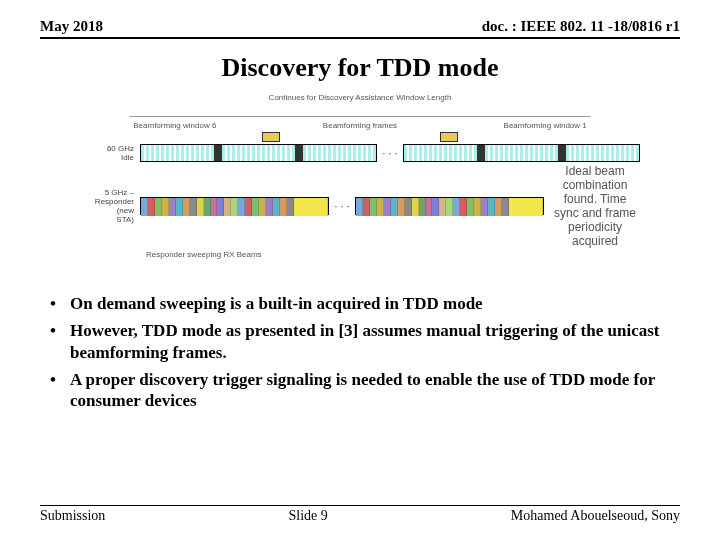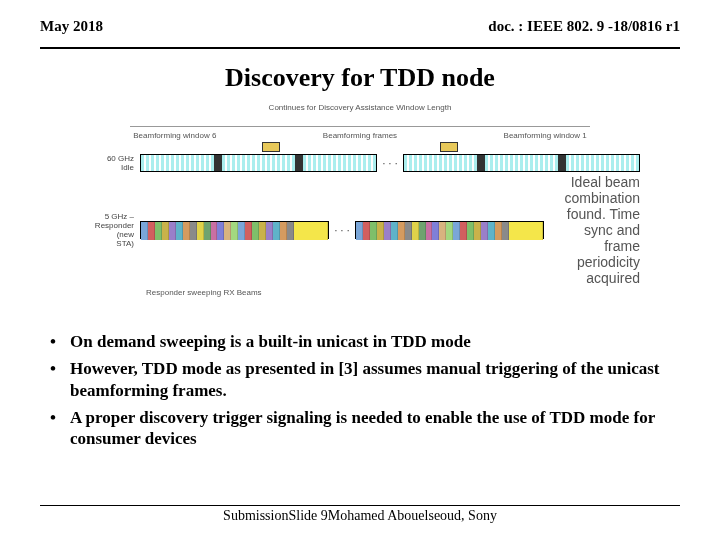--- a/index.html
+++ b/index.html
@@ -13,21 +13,21 @@
     overflow: hidden;
   }
   .page {
     padding: 18px 40px 0 40px;
   }
   .header-row {
     display: flex;
     justify-content: space-between;
     font-weight: bold;
     font-size: 15px;
-    padding-bottom: 12px;
+    padding-bottom: 2px;
   }
   .hr-top { height: 2px; background: #000; margin-bottom: 14px; }
   .title {
     text-align: center;
     font-weight: bold;
     font-size: 26px;
     margin: 6px 0 10px 0;
   }
   .diagram {
     margin: 0 auto;
@@ -45,47 +45,47 @@
   .chlabel { width: 60px; text-align: right; padding-right: 6px; font-size: 8px; color:#444; line-height: 9px; }
   .bar { height: 18px; border: 1px solid #000; display: flex; flex: 1; }
   .seg { flex: 1 1 auto; }
   .dotted { background: repeating-linear-gradient(90deg, #aee 0 3px, #fff 3px 5px); }
   .dots { width: 26px; text-align: center; font-size: 10px; color:#333; align-self:center; }
   .bar-wrap { display:flex; flex:1; align-items:center; }
   .cblock { height:18px; border-right:1px solid rgba(0,0,0,0.15); }
   .below { display:flex; margin-top:2px; }
   .below .spacer { width: 66px; }
   .below .txt { font-size:8px; color:#555; }
-  .rightnote { font-size:14px; color:#555; text-align:right; width:90px; }
+  .rightnote { font-size:12px; color:#555; text-align:center; width:90px; }
   .newnode { font-size:8px; color:#555; margin-top:6px; }
   .bullets {
     margin: 34px 10px 0 10px;
     font-size: 17px;
     font-weight: bold;
   }
   .bullets li { list-style: none; display: flex; margin-bottom: 6px; line-height: 1.25; }
   .bullets .dot { width: 20px; flex: none; }
   .footer {
     position: absolute;
     left: 40px; right: 40px; bottom: 16px;
   }
   .hr-bot { height: 1.5px; background: #000; margin-bottom: 2px; }
-  .footer-row { display:flex; justify-content: center; font-size: 14px; }
+  .footer-row { display:flex; justify-content: space-between; font-size: 14px; }
 </style>
 </head>
 <body>
 
 <div class="page">
   <div class="header-row">
     <span>May 2018</span>
-    <span>doc. : IEEE 802. 9 -18/0816 r1</span>
+    <span>doc. : IEEE 802. 11 -18/0816 r1</span>
   </div>
   <div class="hr-top"></div>
 
-  <div class="title">Discovery for TDD node</div>
+  <div class="title">Discovery for TDD mode</div>
 
   <div class="diagram">
     <div class="toplabel">Continues for Discovery Assistance Window Length</div>
     <div class="topline"></div>
     <div class="winlabels">
       <span>Beamforming window 6</span>
       <span>Beamforming frames</span>
       <span>Beamforming window 1</span>
     </div>
     <div class="bf-frames">
@@ -181,21 +181,21 @@
 
     <div class="below">
       <div class="spacer"></div>
       <div class="txt">Responder sweeping RX Beams</div>
     </div>
   </div>
 
   <ul class="bullets">
     <li>
         <span class="dot">•</span>
-        <span>On demand sweeping is a built-in unicast in TDD mode</span>
+        <span>On demand sweeping is a built-in acquired in TDD mode</span>
       </li>
     <li>
         <span class="dot">•</span>
         <span>However, TDD mode as presented in [3] assumes manual triggering of the unicast beamforming frames.</span>
       </li>
     <li>
         <span class="dot">•</span>
         <span>A proper discovery trigger signaling is needed to enable the use of TDD mode for consumer devices</span>
       </li>
   </ul>

